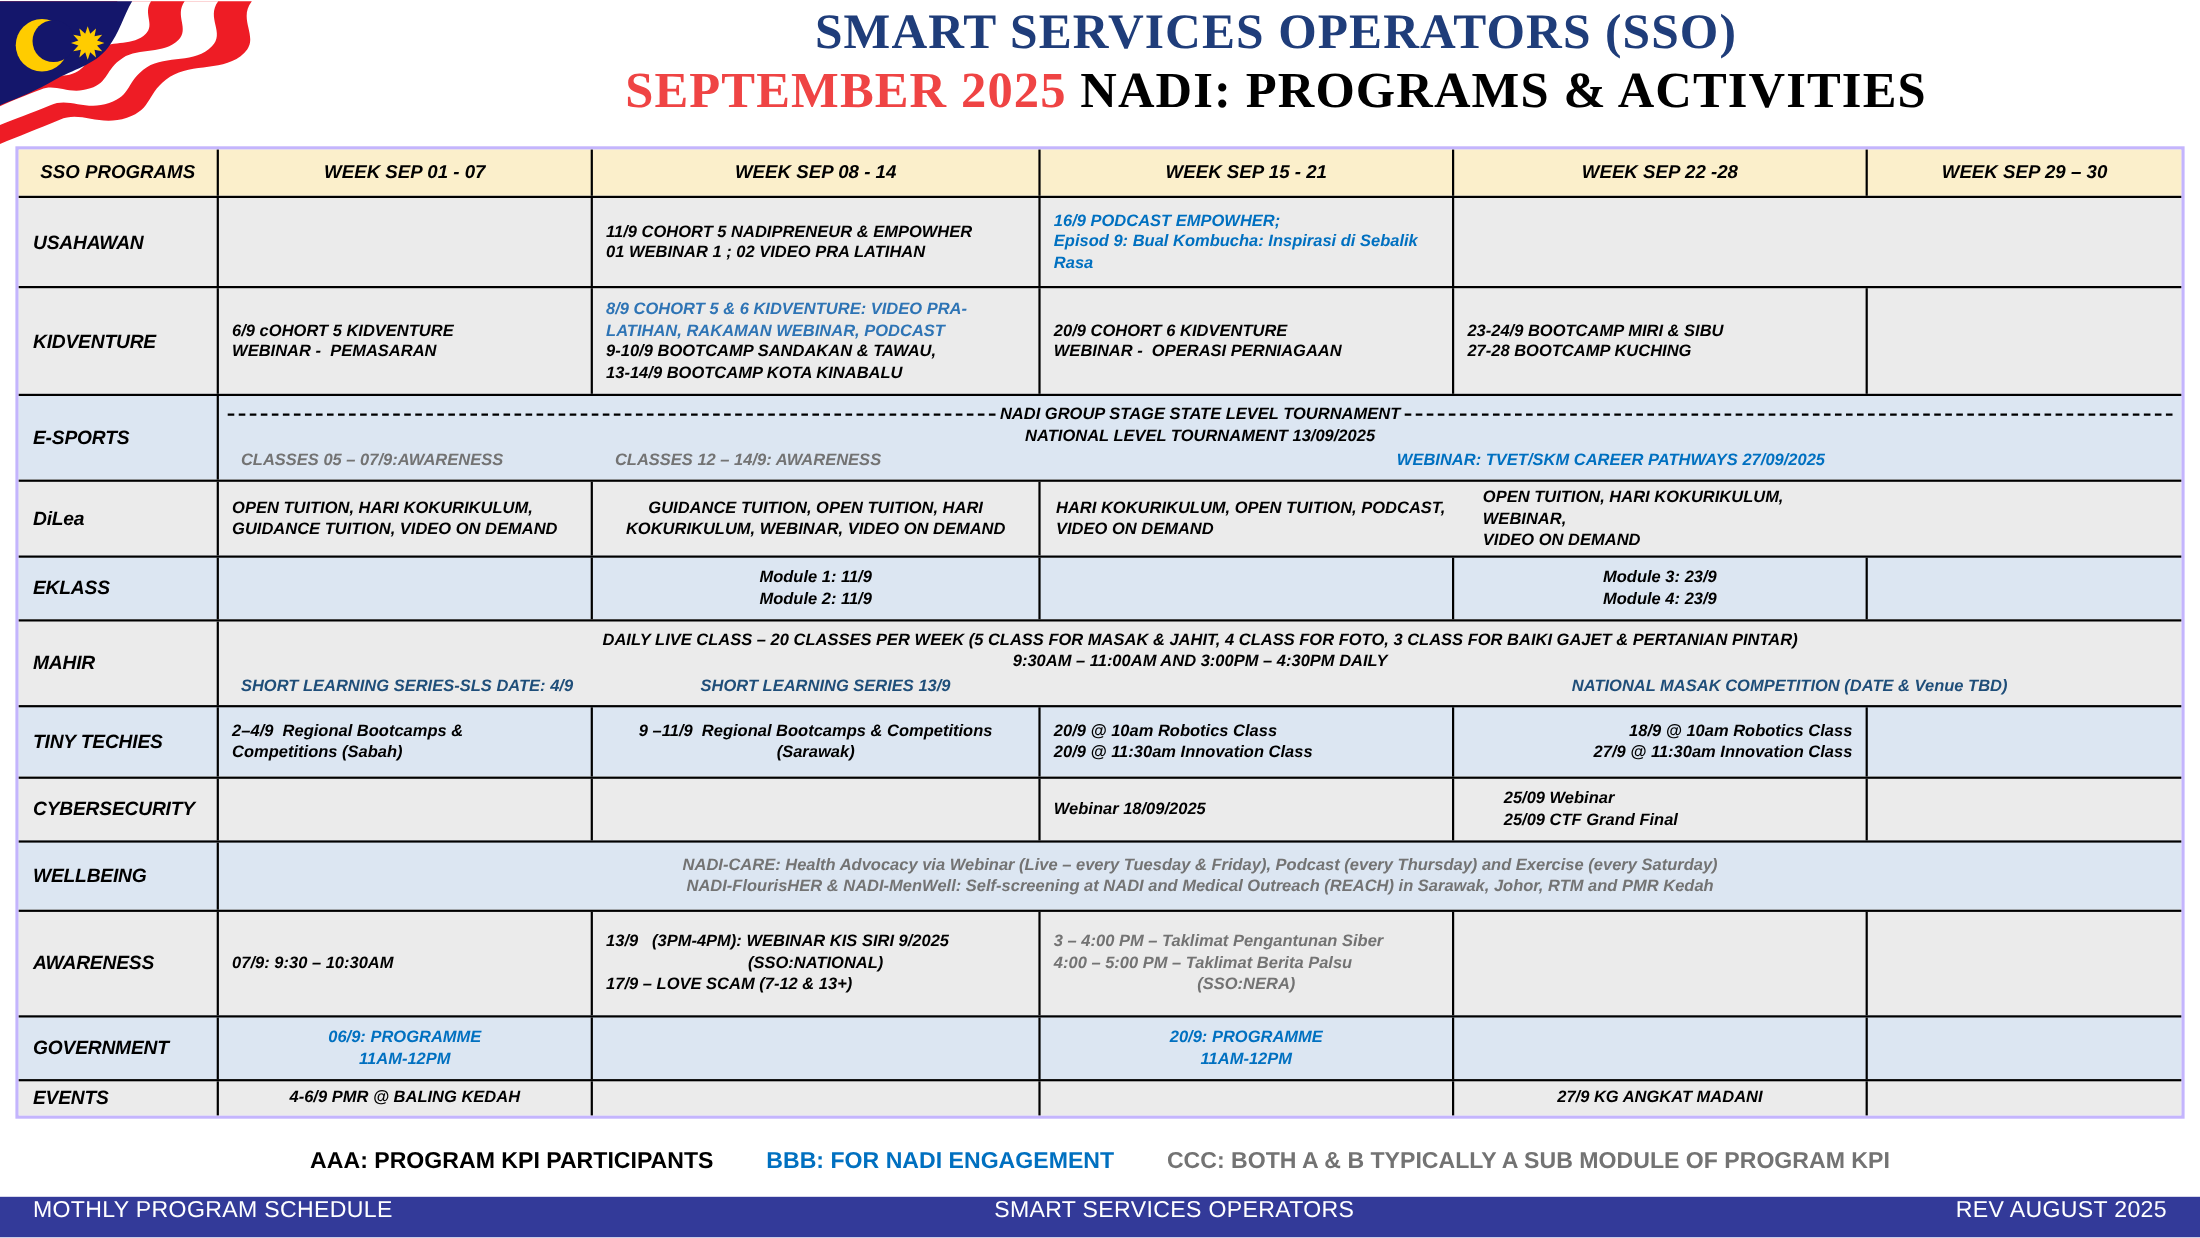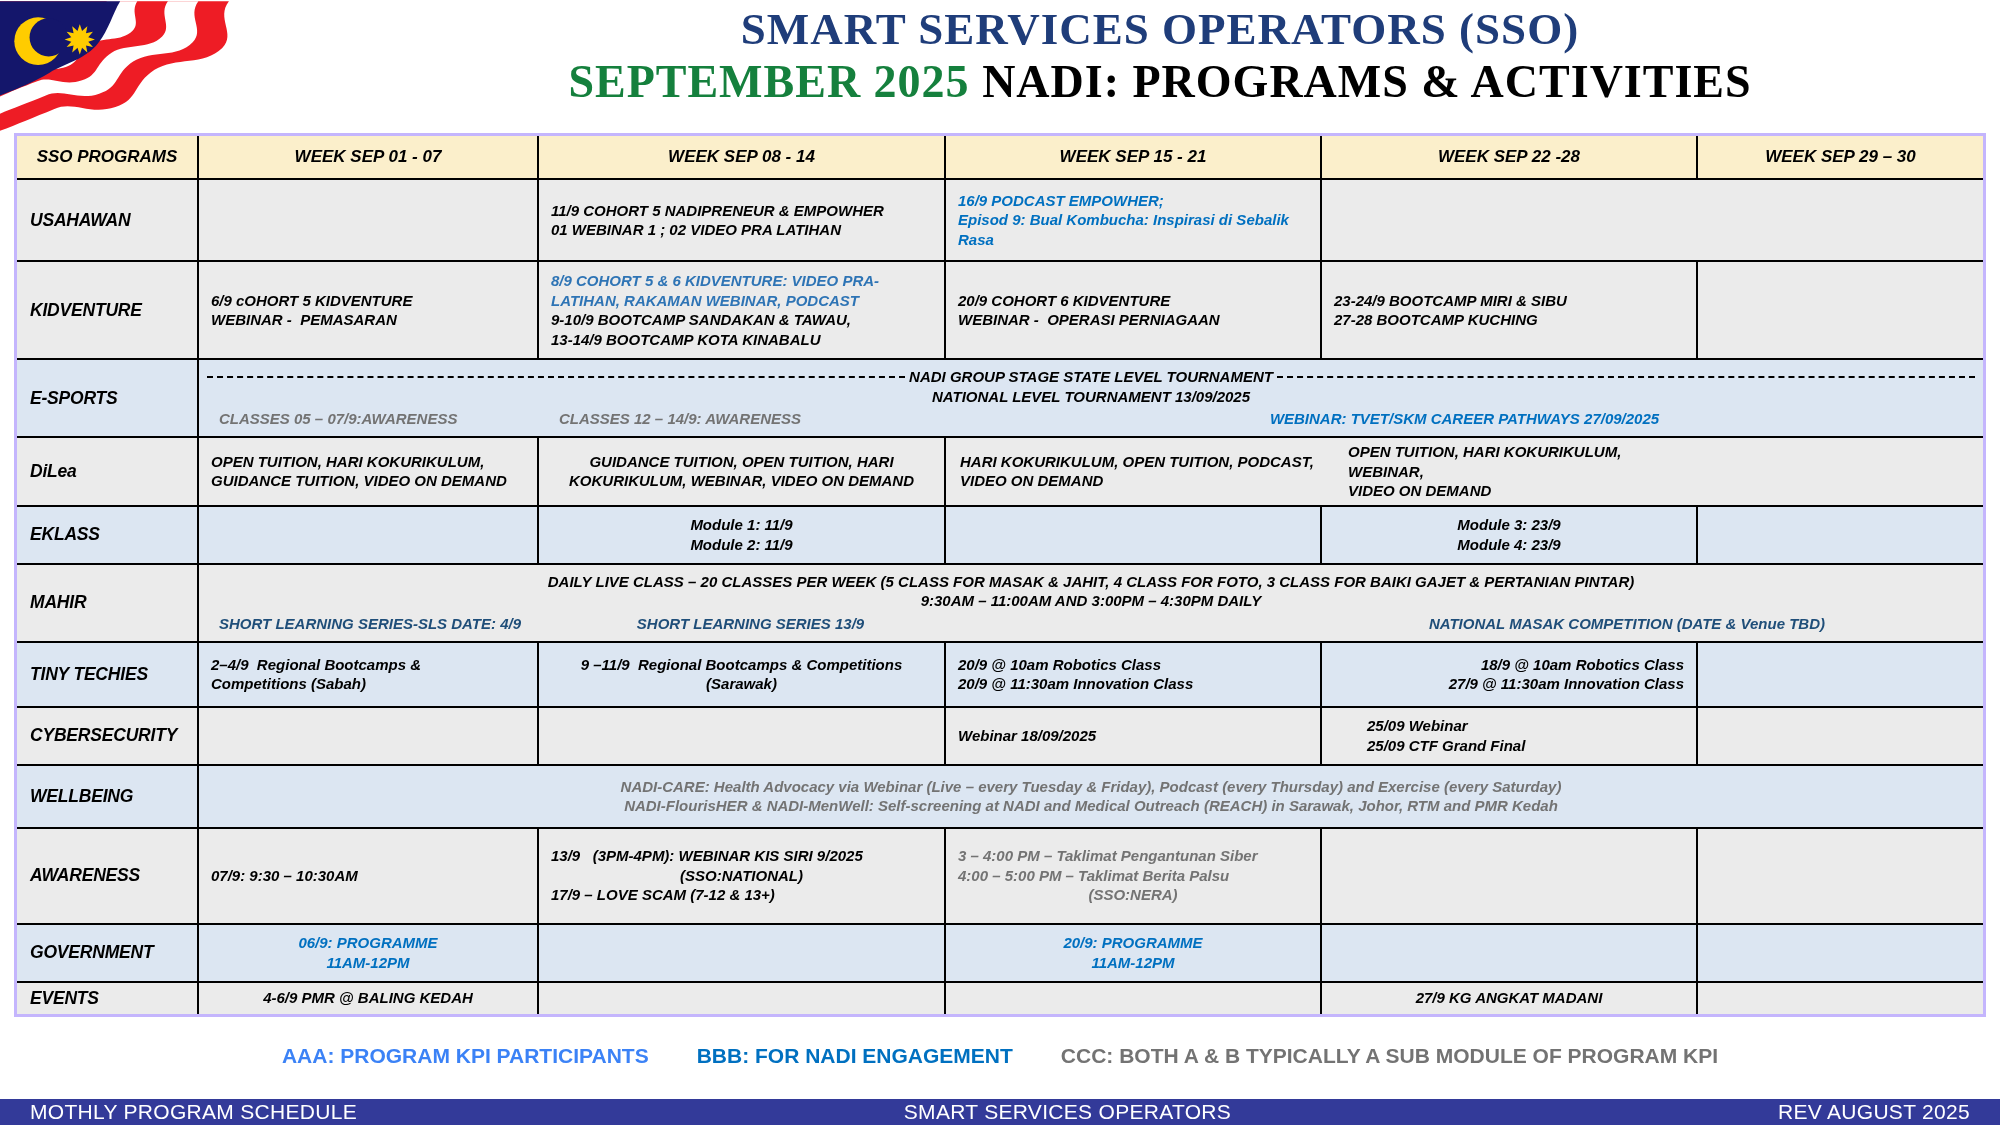--- a/index.html
+++ b/index.html
@@ -6,21 +6,21 @@
   html,body { width:2000px; height:1125px; overflow:hidden; background:#fff;
     font-family:"Liberation Sans", sans-serif; }
   .page { position:relative; width:2000px; height:1125px; background:#fff; }
 
   
   .flag { position:absolute; top:0; left:0; width:248px; height:132px; }
   .titleblock { position:absolute; top:4px; left:330px; right:10px; text-align:center;
     font-family:"Liberation Serif", serif; font-weight:bold; }
   .title-l1 { font-size:45px; color:#1F3D7A; letter-spacing:1px; line-height:1.15; }
   .title-l2 { font-size:46px; letter-spacing:1px; line-height:1.15; }
-  .title-month { color:#15803d; }
+  .title-month { color:#ef4444; }
   .title-rest  { color:#000000; }
 
   
   .schedule { position:absolute; top:133px; left:14px; width:1972px;
     border:3px solid #c4b5fd; background:#fff; font-weight:bold;font-style:italic; }
   .row { display:grid; }
   .row + .row { border-top:2.5px solid #000; }
   .g-cols  { grid-template-columns:180px 340px 407px 376px 376px 1fr; }
   .g-full  { grid-template-columns:180px 1fr; }
   .g-dilea { grid-template-columns:180px 340px 407px 1fr; }
@@ -59,22 +59,22 @@
   .dash-line { display:flex; align-items:center; width:100%; }
   .dash-fill { flex:1; border-top:2px dashed #000; height:0; }
   .dash-text { padding:0 4px; white-space:nowrap; }
   .sub-grid { display:grid; grid-template-columns:340px 407px 1fr; width:100%; margin-top:3px; }
   .dilea-grid { display:grid; grid-template-columns:376px 376px 1fr; width:100%; height:100%; align-items:center; }
   .masak { padding-right:150px; }
 
   
   .legend { position:absolute; top:1044px; left:0; right:0; display:flex;
     justify-content:center; gap:48px; font-weight:bold; font-size:21px; }
-  .bottombar { position:absolute; left:0; right:0; bottom:0; height:26px;
-    background:#333A99; color:#fff; display:flex; align-items:center;
+  .bottombar { position:absolute; left:0; right:0; bottom:0; height:37px;
+    background:#333A99; color:#fff; display:flex; 
     justify-content:space-between; padding:0 30px; font-size:21px; letter-spacing:0.3px; }
 </style>
 </head>
 <body>
 
 <div class="page">
 
   <svg class="flag" viewBox="0 0 260 136">
     <path fill="#EE1C25" d="M0,0 H240 C226,18 248,34 233,49 C214,68 184,58 162,72 C139,87 146,103 121,111 C94,120 77,104 57,113 C35,122 18,129 0,136 Z"></path>
     <path fill="#ffffff" d="M0,0 H208 C196,16 215,30 202,43 C186,60 159,51 140,63 C120,76 126,90 104,97 C81,105 66,91 48,99 C29,107 14,112 0,118 Z"></path>
@@ -295,21 +295,21 @@
       <div class="c"></div>
       <div class="c ctr">
         <div class="line">27/9 KG ANGKAT MADANI</div>
       </div>
       <div class="c"></div>
     </div>
 
   </div>
 
   <div class="legend">
-    <span style="color:#3b82f6;">AAA: PROGRAM KPI PARTICIPANTS</span>
+    <span style="color:#000000;">AAA: PROGRAM KPI PARTICIPANTS</span>
     <span class="t-blue">BBB:  FOR NADI ENGAGEMENT</span>
     <span class="t-purple">CCC:  BOTH  A &amp; B  TYPICALLY A SUB MODULE OF PROGRAM KPI</span>
   </div>
 
   <div class="bottombar">
     <span>MOTHLY PROGRAM SCHEDULE</span>
     <span>SMART SERVICES OPERATORS</span>
     <span>REV AUGUST 2025</span>
   </div>
 

